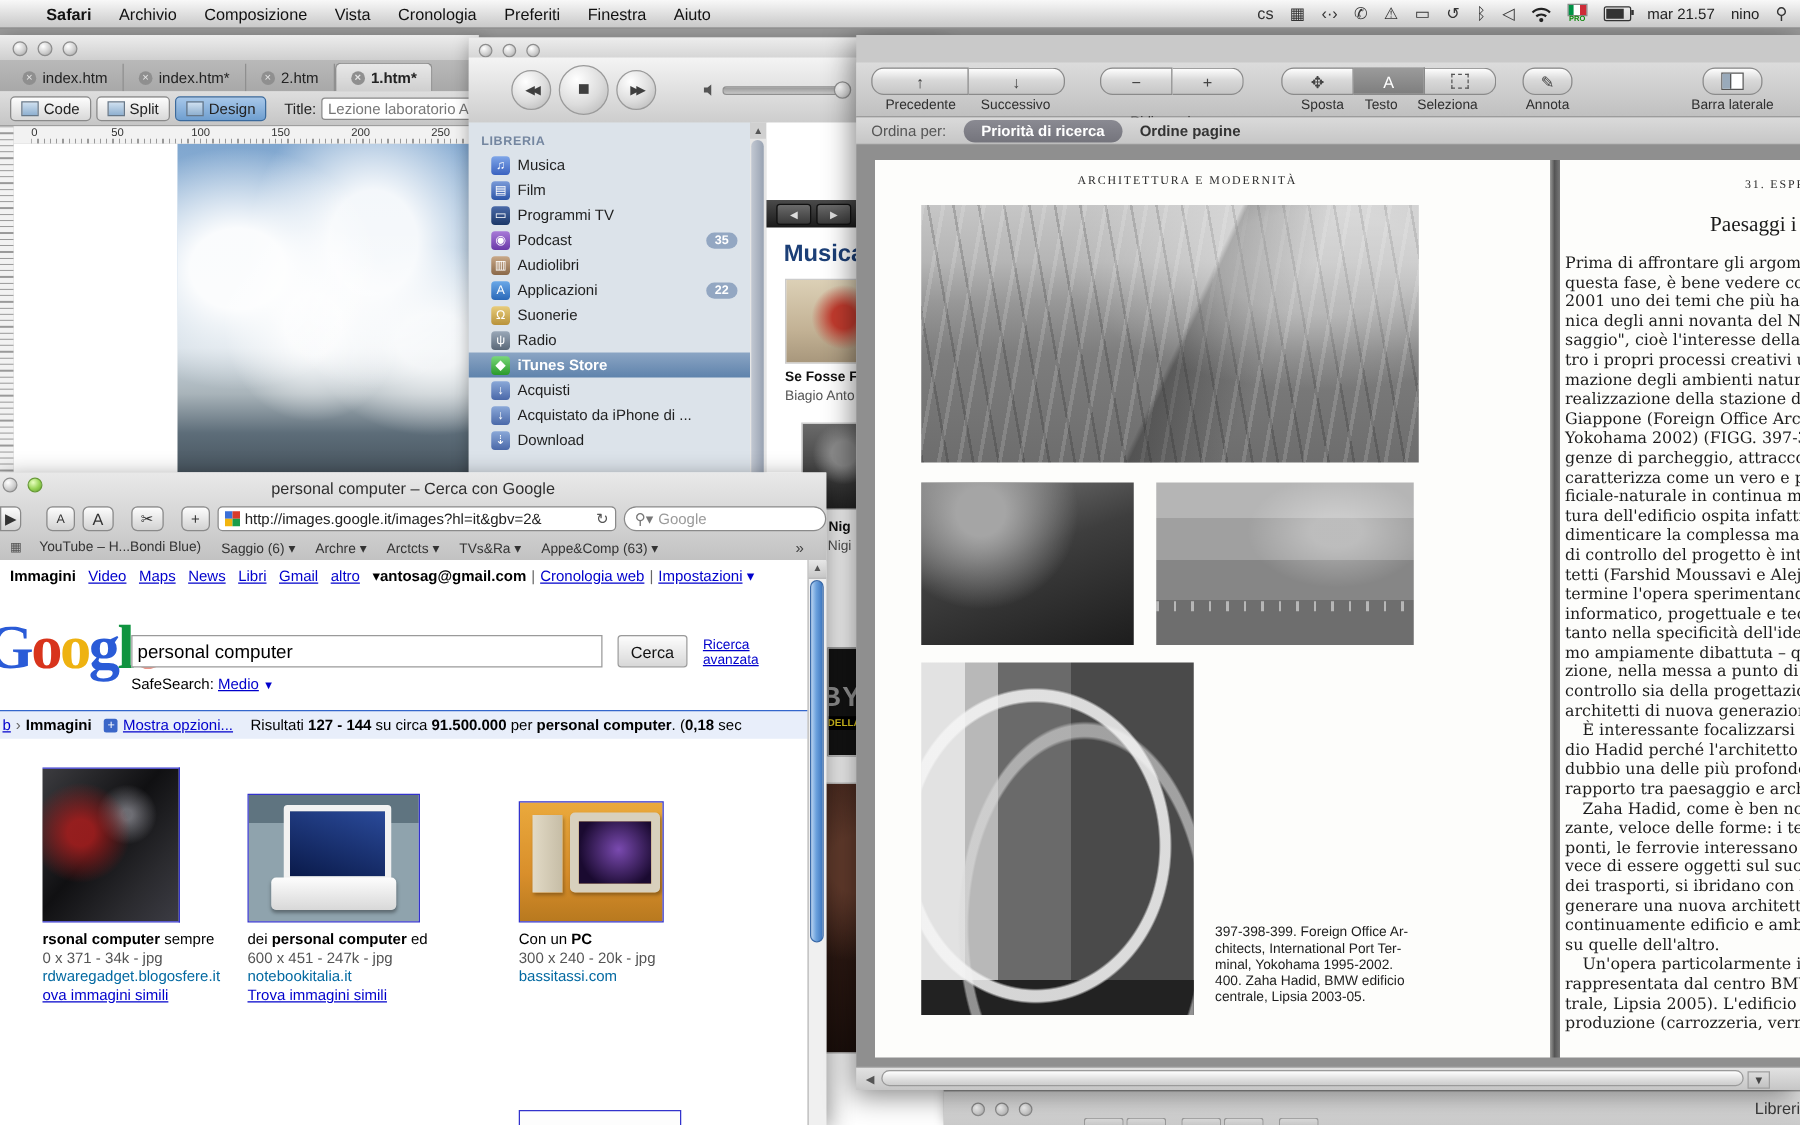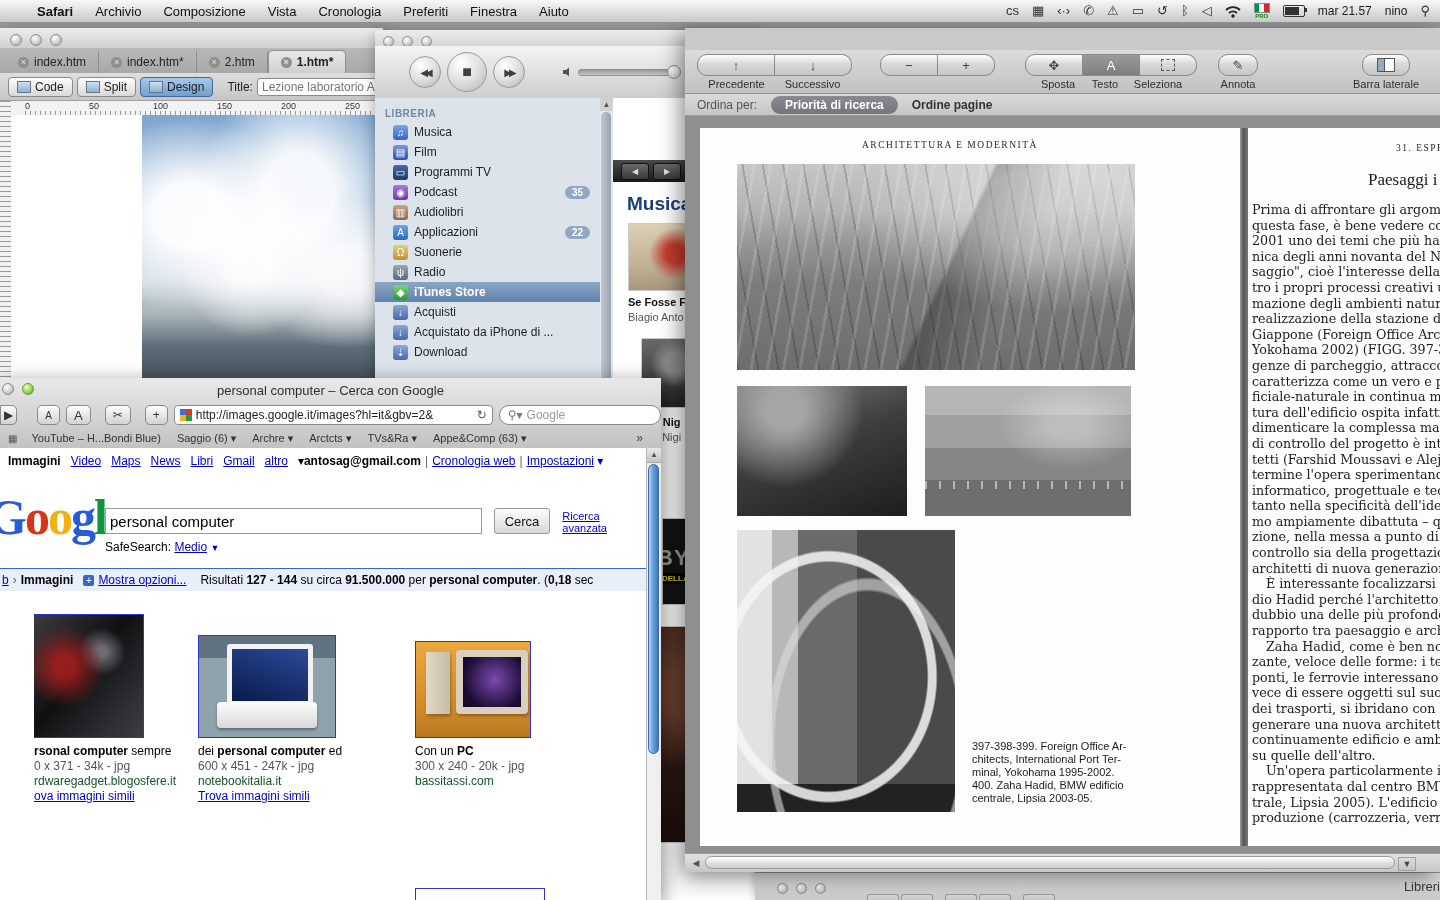--- a/index.html
+++ b/index.html
@@ -153,21 +153,21 @@
   #gsafe{position:absolute;left:105px;top:92px;font-size:12px;color:#000;}
   #gstats{position:absolute;left:0;top:120px;width:100%;height:22px;background:#e8eefa;border-top:1px solid #3366cc;
     display:flex;align-items:center;font-size:12px;white-space:nowrap;overflow:hidden;padding-left:2px;}
   #gstats .b{font-weight:bold;}
   .plusbox{display:inline-block;width:11px;height:11px;background:#3a66c8;color:#fff;font-size:10px;line-height:11px;text-align:center;border-radius:2px;margin:0 4px 0 10px;}
   #gstats-text{margin-left:14px;}
   .gresult{position:absolute;font-size:12px;line-height:15px;color:#000;}
   .gthumb{border:1px solid #3333cc;position:relative;overflow:hidden;}
   .gcap{margin-top:6px;}
   .gmeta{color:#545454;}
-  .gsite{color:#14532d;}
+  .gsite{color:#0369a1;}
   .gsim{color:#0000cc;text-decoration:underline;}
   .gsim:empty{display:none;}
   .r1a{left:0px;top:166px;width:170px;margin-left:34px;}   .r1a .gthumb{width:109px;height:122px;border-left:none;}
   .r1b{left:198px;top:166px;width:170px;} .r1b .gthumb{width:136px;height:101px;margin-top:21px;}
   .r1c{left:415px;top:166px;width:150px;} .r1c .gthumb{width:114px;height:95px;margin-top:27px;}
   .th-laptops{background:
     radial-gradient(circle at 28% 42%, rgba(170,30,30,.85) 0 10%, transparent 38%),
     radial-gradient(circle at 62% 30%, rgba(200,200,210,.5) 0 4%, transparent 22%),
     linear-gradient(130deg,#3c3c40 0%,#101012 45%,#2a2a2e 75%,#3c3c44 100%);}
   .th-netbook{background:linear-gradient(180deg,#5f7480 0 22%,#8fa3ad 22% 100%);}

